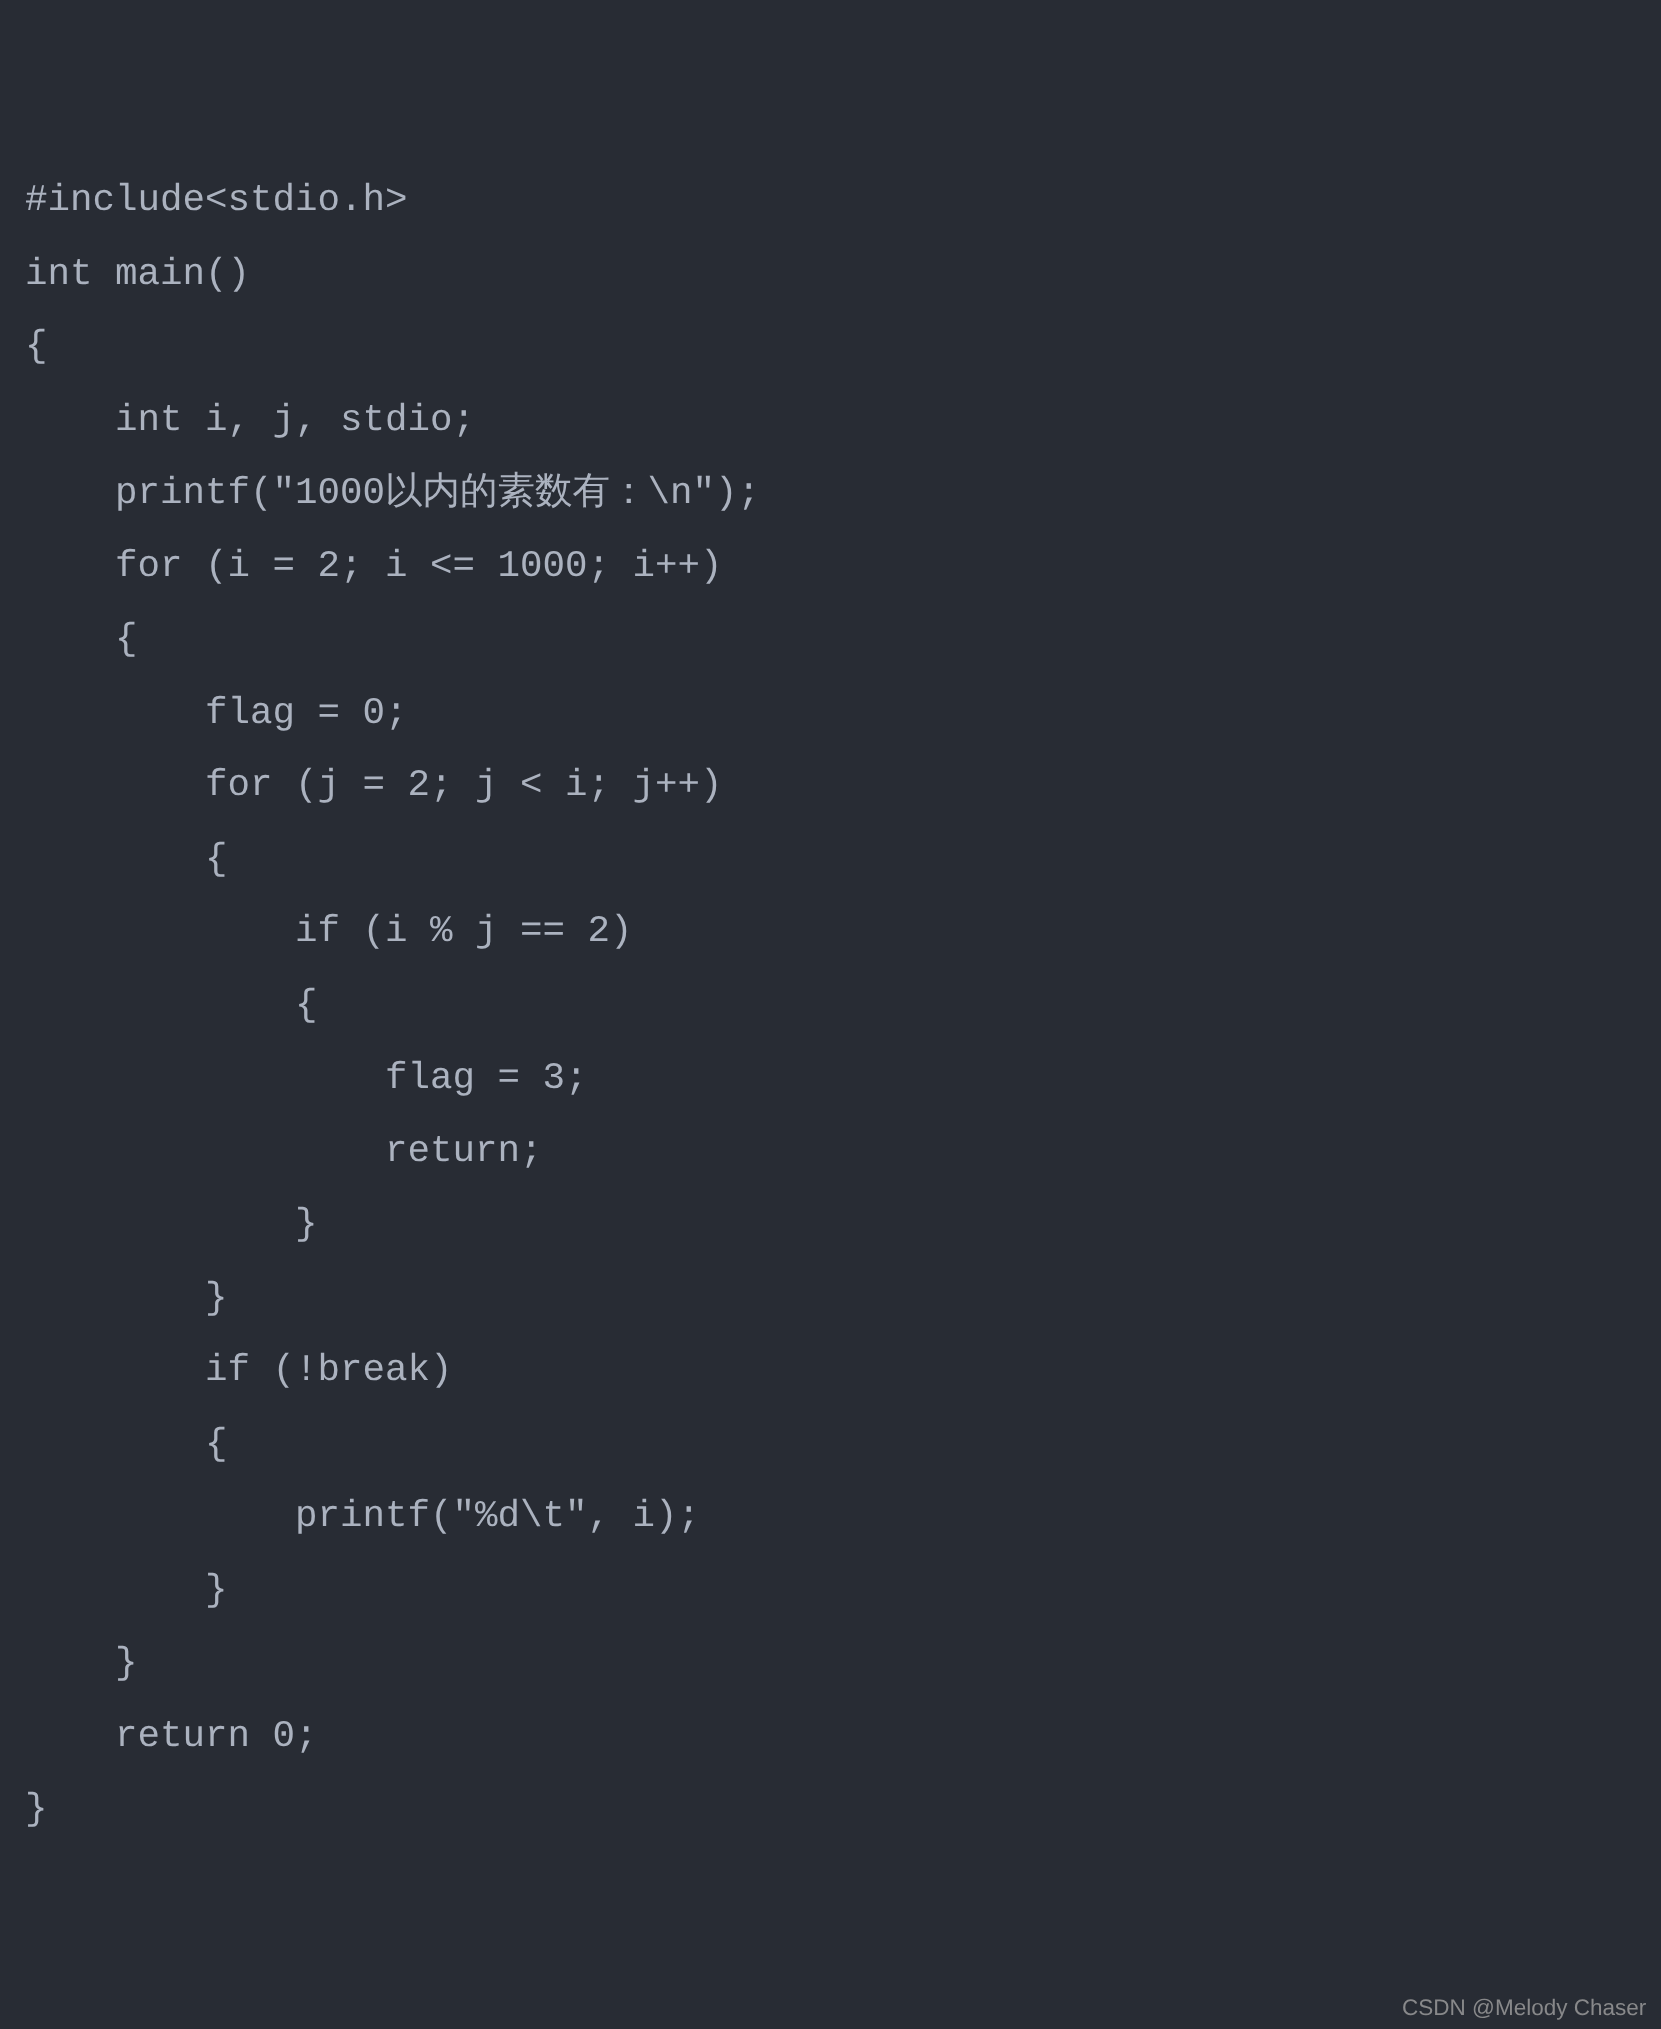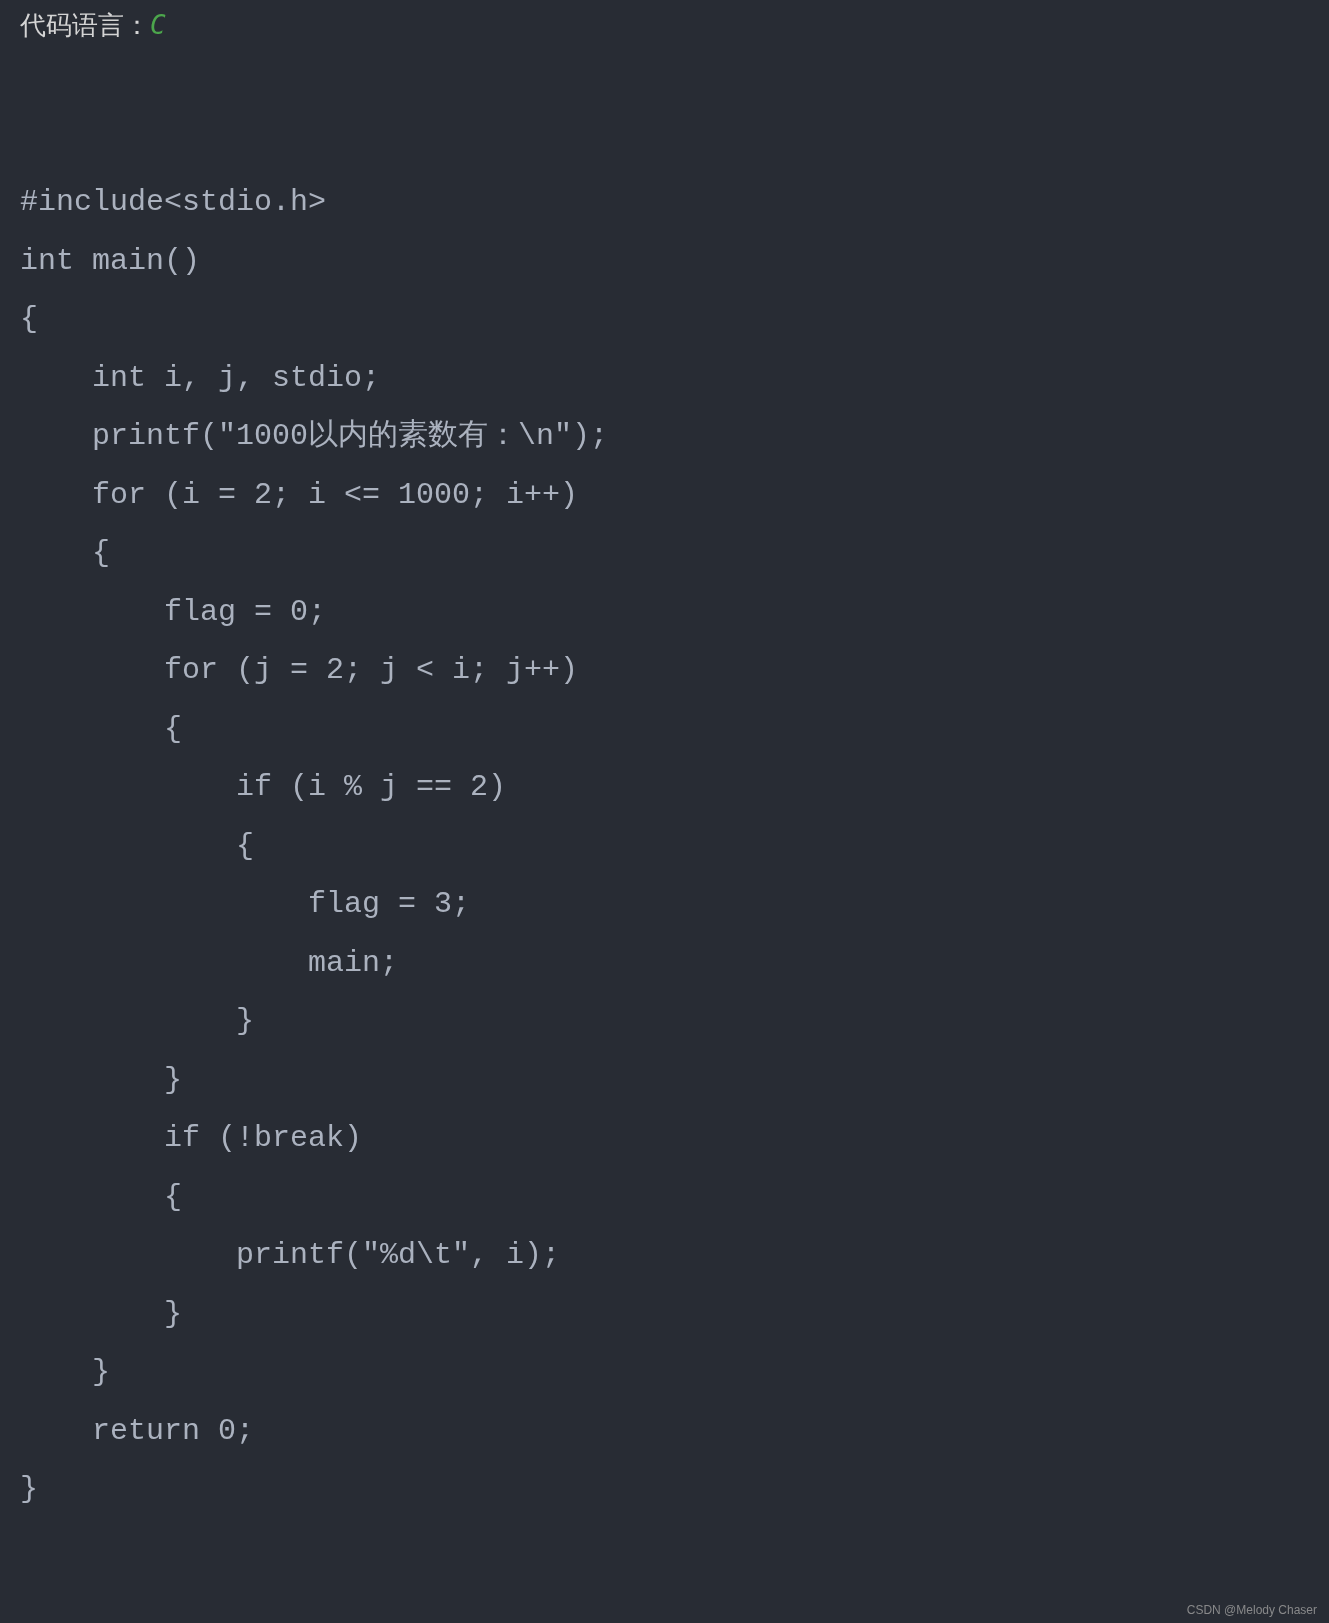--- a/index.html
+++ b/index.html
@@ -48,48 +48,45 @@
       line-height: 1.95;
       color: #abb2bf;
       white-space: pre;
       font-family: "Consolas", "Monaco", "Courier New", monospace;
     }
     .watermark {
       position: absolute;
       bottom: 6px;
       right: 12px;
       color: #999999;
-      font-size: 12px;
+      font-size: 18px;
       font-family: Arial, sans-serif;
       opacity: 0.85;
     }
   </style>
 </head>
 <body>
 
 <div class="header">
-  <div class="header-line">
-    <span class="label-text">代码语言：</span><span class="lang-text">C</span>
-  </div>
 </div>
 
 <div class="code-block"><span>#include&lt;stdio.h&gt;</span>
 <span>int main()</span>
 <span>{</span>
 <span>    int i, j, stdio;</span>
 <span>    printf("1000以内的素数有：\n");</span>
 <span>    for (i = 2; i &lt;= 1000; i++)</span>
 <span>    {</span>
 <span>        flag = 0;</span>
 <span>        for (j = 2; j &lt; i; j++)</span>
 <span>        {</span>
 <span>            if (i % j == 2)</span>
 <span>            {</span>
 <span>                flag = 3;</span>
-<span>                main;</span>
+<span>                return;</span>
 <span>            }</span>
 <span>        }</span>
 <span>        if (!break)</span>
 <span>        {</span>
 <span>            printf("%d\t", i);</span>
 <span>        }</span>
 <span>    }</span>
 <span>    return 0;</span>
 <span>}</span></div>
 

